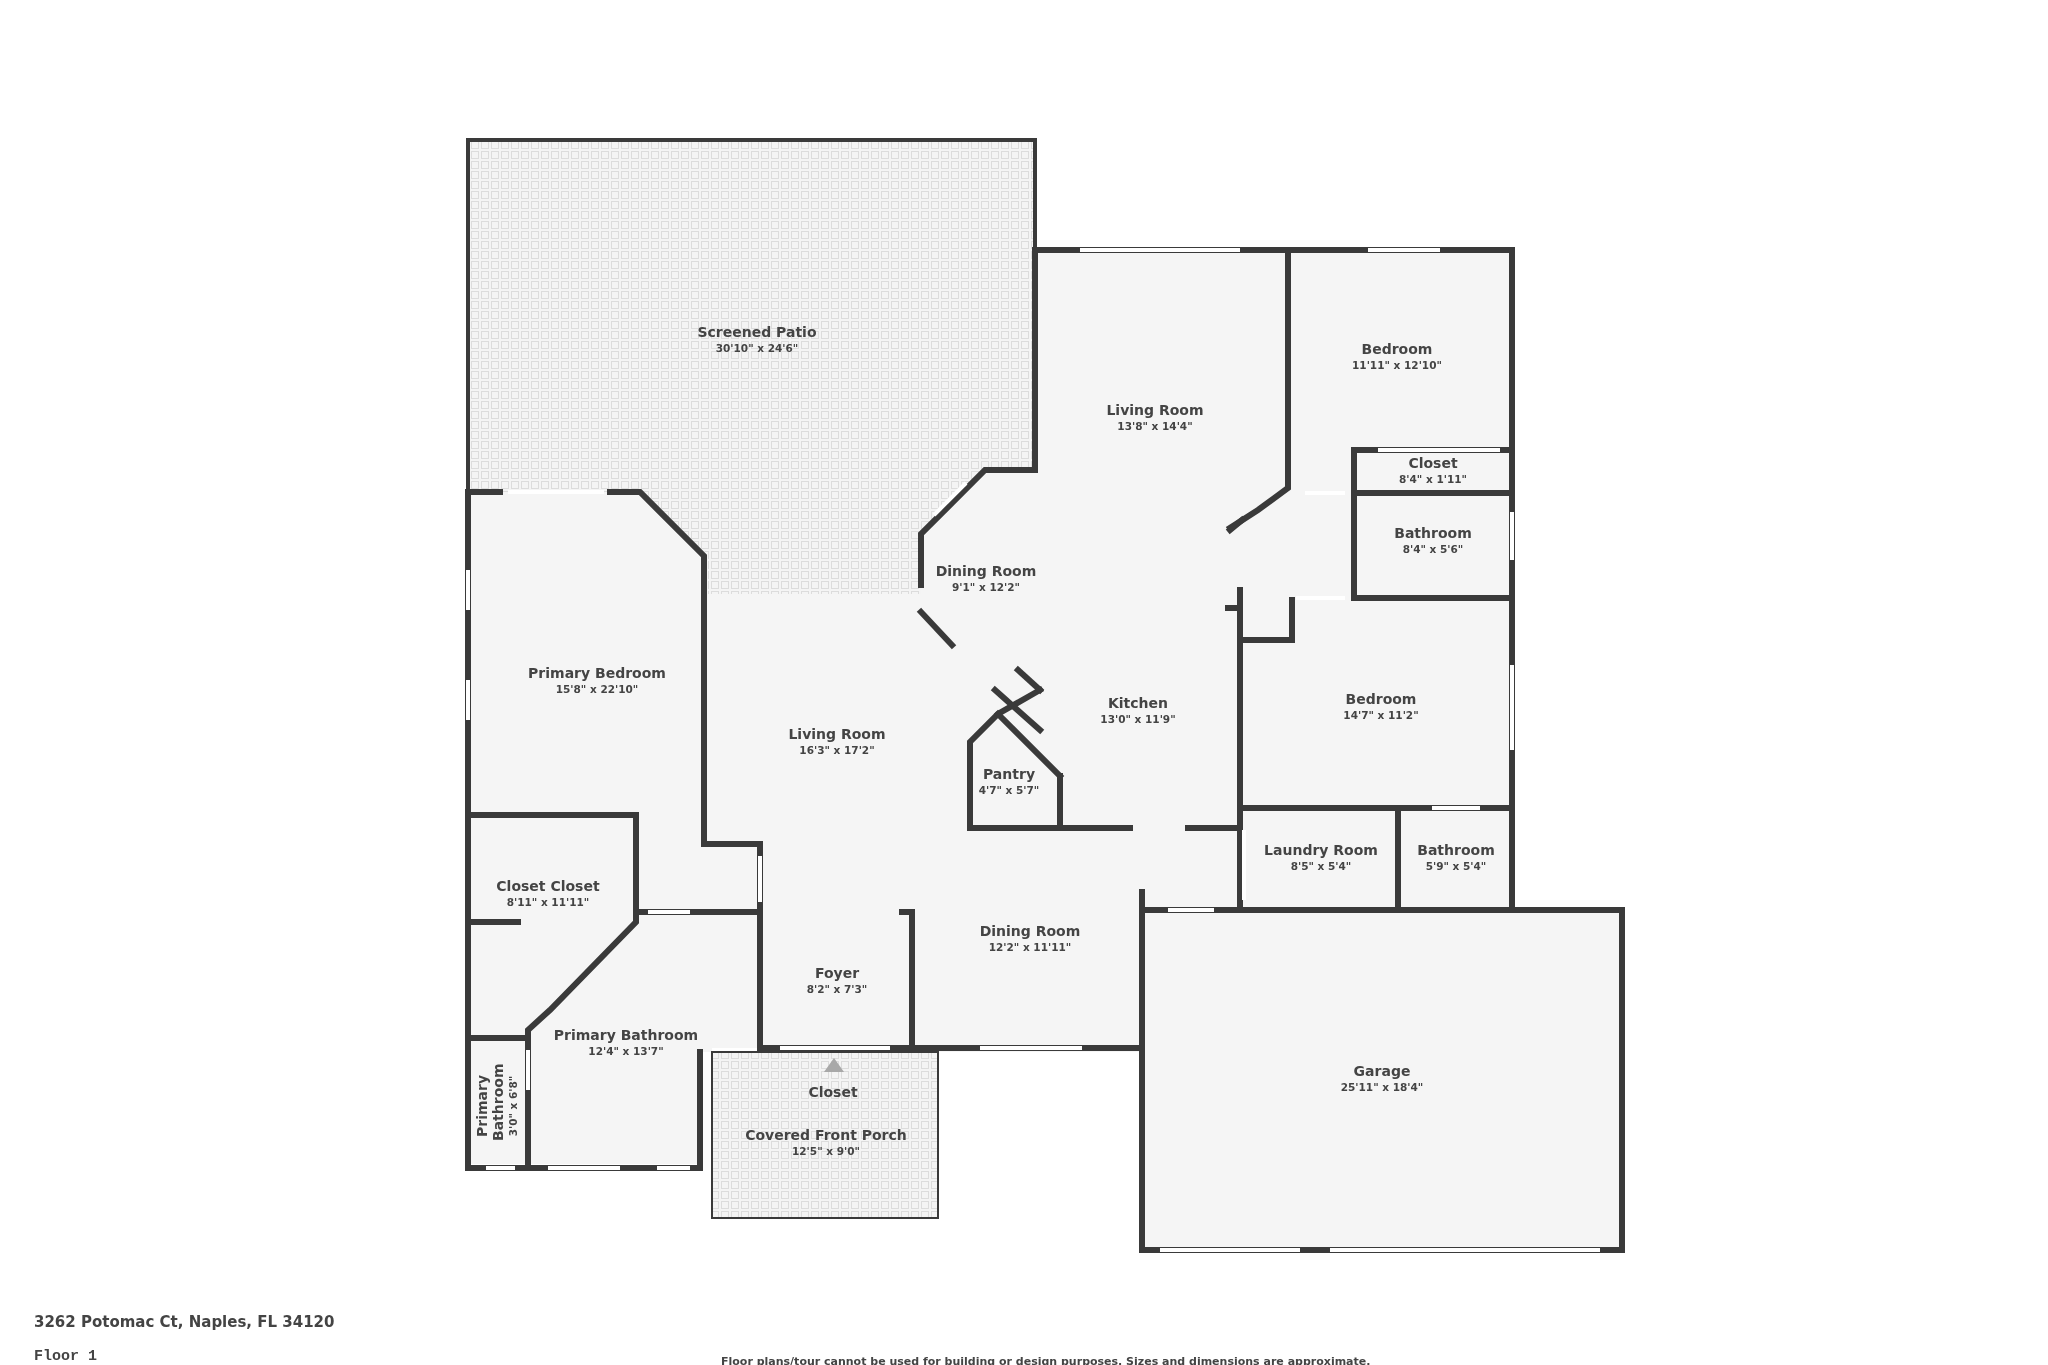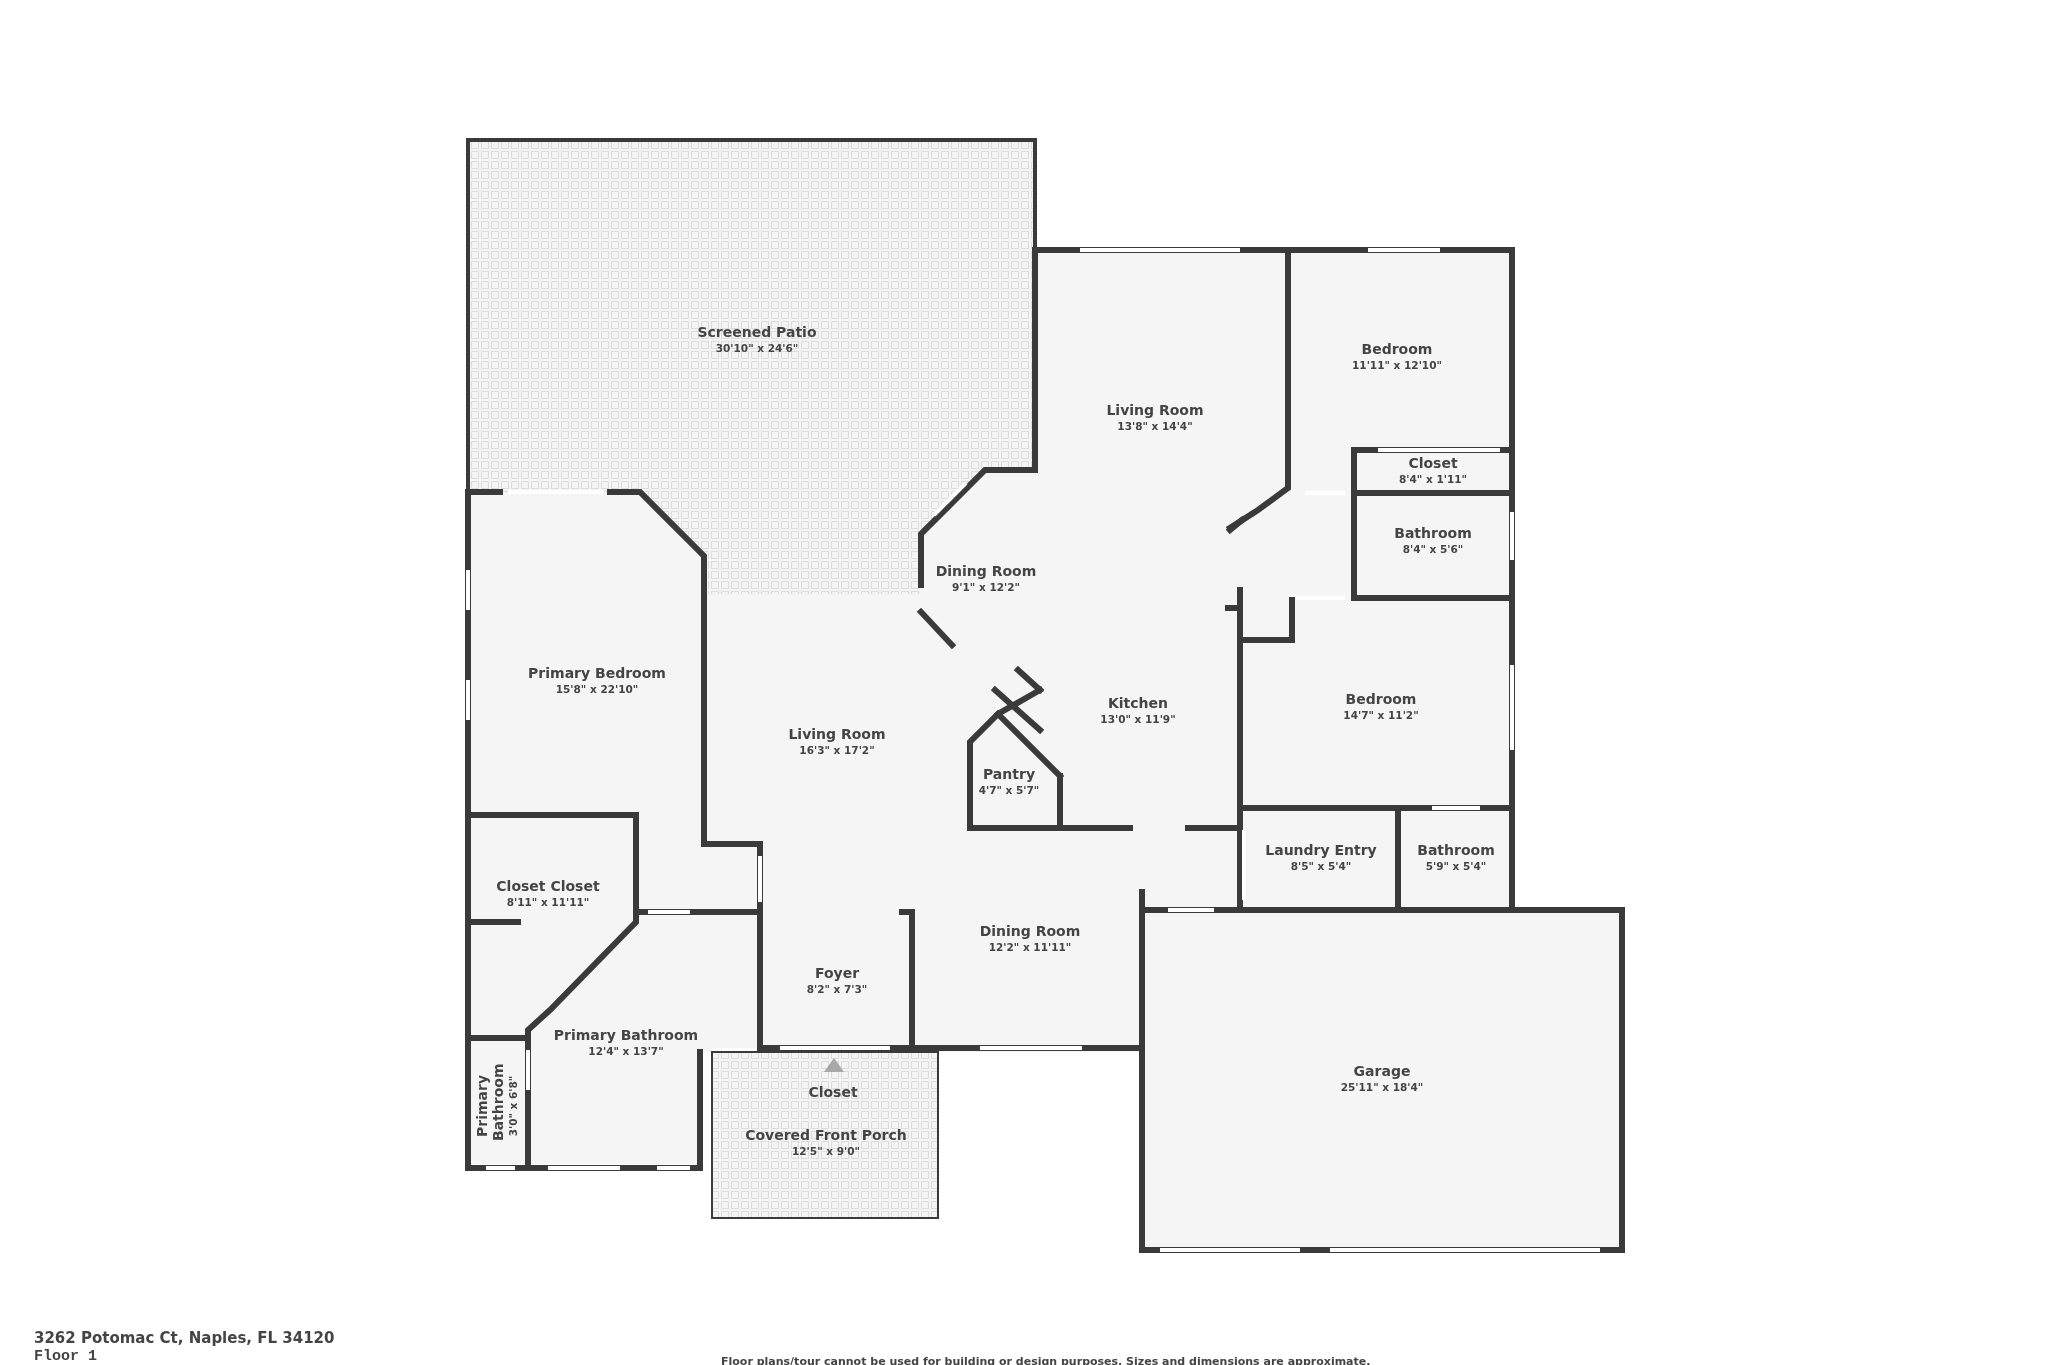--- a/index.html
+++ b/index.html
@@ -3,21 +3,21 @@
 <meta charset="utf-8">
 <style>
   html, body { margin:0; padding:0; background:#ffffff; }
   body { width:2048px; height:1365px; position:relative; overflow:hidden;
          font-family:"DejaVu Sans", "Liberation Sans", sans-serif; color:#3a3a3a; }
   #plan { position:absolute; left:0; top:0; width:2048px; height:1365px; }
   .room-label { position:absolute; transform:translate(-50%,-50%); text-align:center; white-space:nowrap; pointer-events:none; }
   .room-name { font-size:14px; font-weight:bold; color:#444; line-height:18px; }
   .room-dim { font-size:10.5px; font-weight:bold; color:#444; line-height:14px; }
   .rot { transform:translate(-50%,-50%) rotate(-90deg); }
-  .footer-addr { position:absolute; left:34px; top:1313px; font-size:15px; font-weight:bold; color:#444;margin-top:16px; }
+  .footer-addr { position:absolute; left:34px; top:1313px; font-size:15px; font-weight:bold; color:#444; }
   .footer-floor { position:absolute; left:34px; top:1348px; font-size:15px; font-weight:bold; color:#444;font-family:Liberation Mono, monospace; }
   .footer-disc { position:absolute; left:721px; top:1355px; font-size:11px; font-weight:bold; color:#444; }
 </style>
 </head>
 <body>
 
 <svg id="plan" viewBox="0 0 2048 1365" xmlns="http://www.w3.org/2000/svg">
   <defs>
     <pattern id="tile" width="10" height="10" patternUnits="userSpaceOnUse">
       <rect width="10" height="10" fill="#f4f4f4"></rect>
@@ -157,21 +157,21 @@
 </div>
 <div class="room-label" style="left:837px;top:741px">
   <div class="room-name">Living Room</div>
   <div class="room-dim">16'3" x 17'2"</div>
 </div>
 <div class="room-label" style="left:1009px;top:781px">
   <div class="room-name">Pantry</div>
   <div class="room-dim">4'7" x 5'7"</div>
 </div>
 <div class="room-label" style="left:1321px;top:857px">
-  <div class="room-name">Laundry Entry</div>
+  <div class="room-name">Laundry Room</div>
   <div class="room-dim">8'5" x 5'4"</div>
 </div>
 <div class="room-label" style="left:1456px;top:857px">
   <div class="room-name">Bathroom</div>
   <div class="room-dim">5'9" x 5'4"</div>
 </div>
 <div class="room-label" style="left:548px;top:893px">
   <div class="room-name">Closet Closet</div>
   <div class="room-dim">8'11" x 11'11"</div>
 </div>

